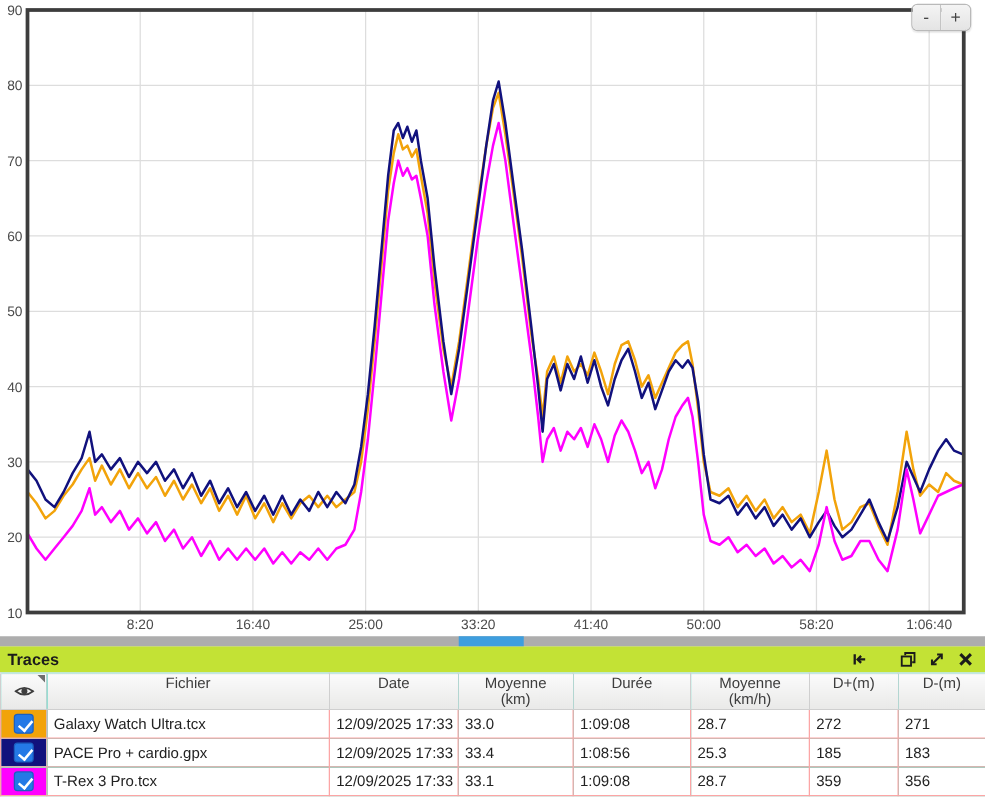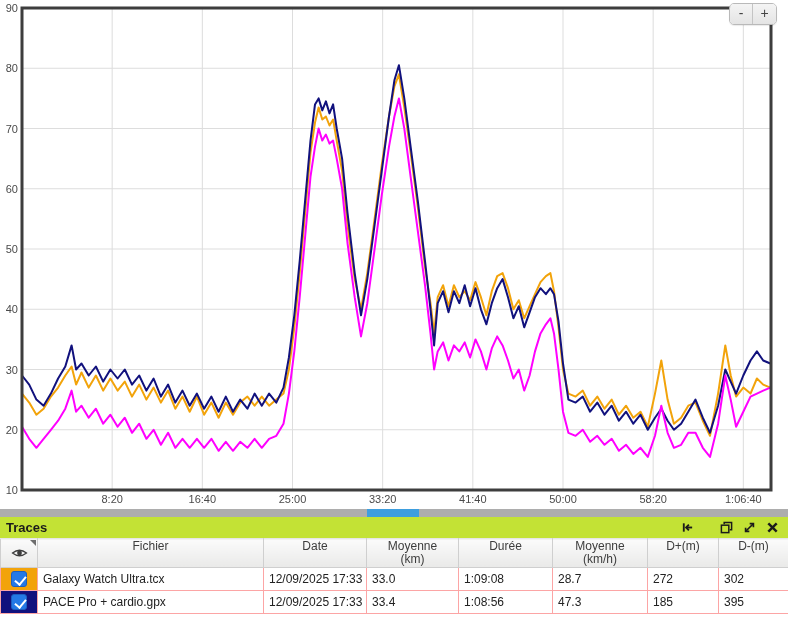--- a/index.html
+++ b/index.html
@@ -199,29 +199,41 @@
       <tr>
         <td class="col-eye" style="background-color: rgb(242, 163, 10);">
           <div class="chkbox"></div>
         </td>
         <td class="cell-file">Galaxy Watch Ultra.tcx</td>
         <td class="cell-date">12/09/2025 17:33</td>
         <td class="cell-num">33.0</td>
         <td class="cell-num">1:09:08</td>
         <td class="cell-num">28.7</td>
         <td class="cell-num">272</td>
-        <td class="cell-num">302</td>
+        <td class="cell-num">271</td>
       </tr>
       <tr>
         <td class="col-eye" style="background-color: rgb(17, 17, 125);">
           <div class="chkbox"></div>
         </td>
         <td class="cell-file">PACE Pro + cardio.gpx</td>
         <td class="cell-date">12/09/2025 17:33</td>
         <td class="cell-num">33.4</td>
         <td class="cell-num">1:08:56</td>
-        <td class="cell-num">47.3</td>
+        <td class="cell-num">25.3</td>
         <td class="cell-num">185</td>
-        <td class="cell-num">395</td>
+        <td class="cell-num">183</td>
+      </tr>
+      <tr>
+        <td class="col-eye" style="background-color: rgb(255, 0, 255);">
+          <div class="chkbox"></div>
+        </td>
+        <td class="cell-file">T-Rex 3 Pro.tcx</td>
+        <td class="cell-date">12/09/2025 17:33</td>
+        <td class="cell-num">33.1</td>
+        <td class="cell-num">1:09:08</td>
+        <td class="cell-num">28.7</td>
+        <td class="cell-num">359</td>
+        <td class="cell-num">356</td>
       </tr>
     </tbody>
   </table>
 </div>
 
 </body></html>

